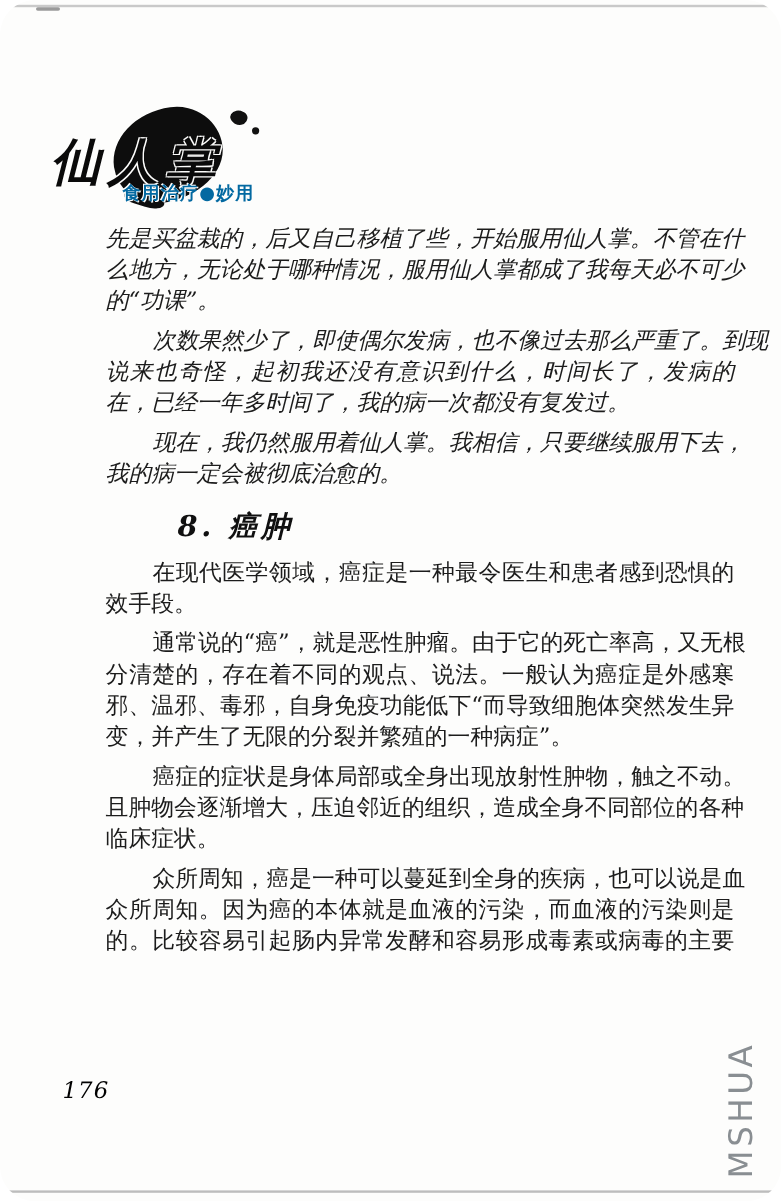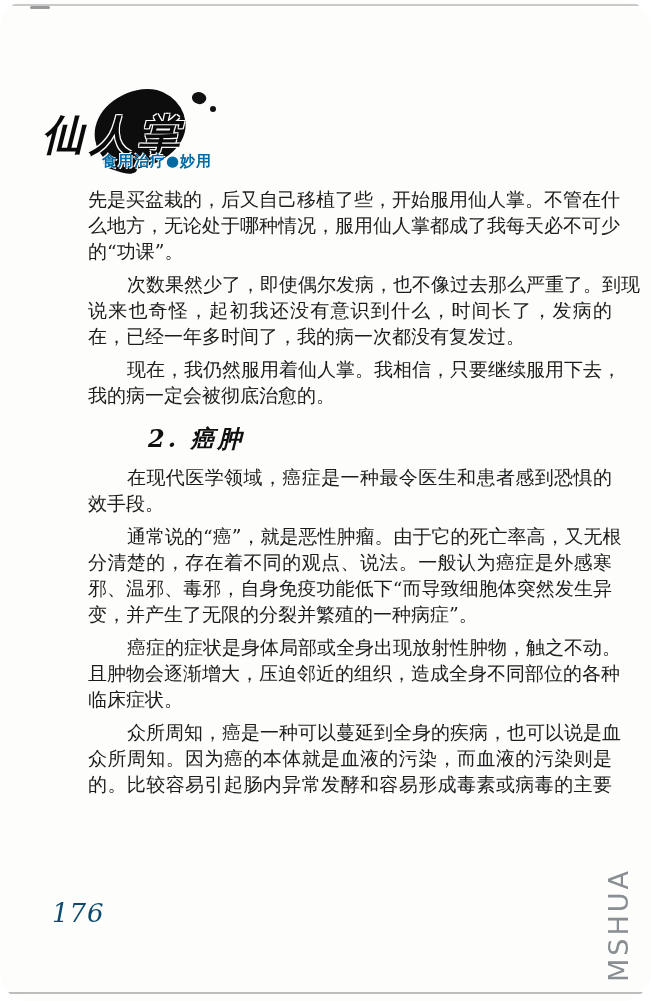--- a/index.html
+++ b/index.html
@@ -41,31 +41,31 @@
   
   .body-col{position:absolute;left:88px;top:186px;width:524px;}
   .para{margin:0 0 7px 0;}
   .line{
     height:26px;line-height:26px;font-size:19px;
     text-align:justify;text-align-last:justify;
     white-space:nowrap;
   }
   .line.last{text-align-last:left;}
   .para.indent .line:first-child{text-indent:39px;}
-  .para.kai{font-size:19px;}
+  .para.kai{font-style:italic;font-size:19px;}
   .section-heading{
     margin:14px 0 8px 60px;
     font-size:24px;line-height:34px;font-weight:bold;font-style:italic;
     letter-spacing:3px;color:#101010;
   }
 
   
   .page-number{
     position:absolute;left:52px;top:898px;
-    font-size:26px;font-style:italic;color:#0c4a6e;letter-spacing:1px;
+    font-size:19px;font-style:italic;color:#000000;letter-spacing:1px;
   }
   .watermark{
     position:absolute;left:618px;top:925px;
     transform:translate(-50%,-50%) rotate(-90deg);
     font-family:"DejaVu Sans","Liberation Sans",sans-serif;
     font-size:27px;letter-spacing:3px;color:#898e92;white-space:nowrap;
   }
 </style>
 </head>
 <body>
@@ -95,21 +95,21 @@
         <div class="para kai indent">
           <div class="line">次数果然少了，即使偶尔发病，也不像过去那么严重了。到现</div>
           <div class="line">说来也奇怪，起初我还没有意识到什么，时间长了，发病的</div>
           <div class="line last">在，已经一年多时间了，我的病一次都没有复发过。</div>
         </div>
         <div class="para kai indent">
           <div class="line">现在，我仍然服用着仙人掌。我相信，只要继续服用下去，</div>
           <div class="line last">我的病一定会被彻底治愈的。</div>
         </div>
       </div>
-    <div class="section-heading">2. 癌肿</div>
+    <div class="section-heading">8. 癌肿</div>
     <div>
         <div class="para song indent">
           <div class="line">在现代医学领域，癌症是一种最令医生和患者感到恐惧的</div>
           <div class="line last">效手段。</div>
         </div>
         <div class="para song indent">
           <div class="line">通常说的“癌”，就是恶性肿瘤。由于它的死亡率高，又无根</div>
           <div class="line">分清楚的，存在着不同的观点、说法。一般认为癌症是外感寒</div>
           <div class="line">邪、温邪、毒邪，自身免疫功能低下“而导致细胞体突然发生异</div>
           <div class="line last">变，并产生了无限的分裂并繁殖的一种病症”。</div>

